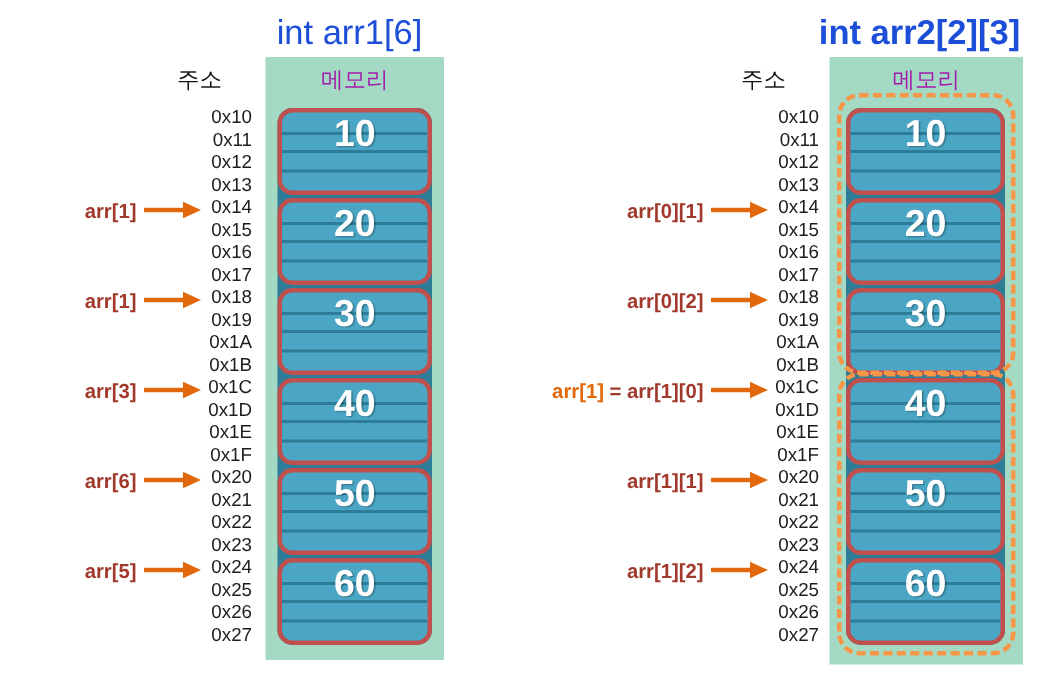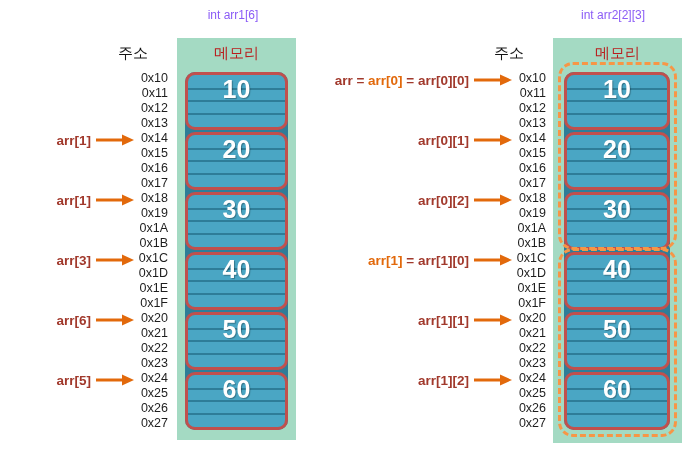--- a/index.html
+++ b/index.html
@@ -8,39 +8,39 @@
     position:relative; width:694px; height:458px; overflow:hidden;
     background:#ffffff;
     font-family:"Liberation Sans", sans-serif;
   }
   .diagram { position:absolute; top:0; width:347px; height:458px; }
   #d0 { left:0; }
   #d1 { left:347px; }
 
   .title {
     position:absolute; top:8px; transform:translateX(-50%);
-    font-size:12px; color:#8b5cf6; white-space:nowrap;
+    font-size:23px; color:#1d4ed8; white-space:nowrap;
   }
   #d0 .title { left:233px; }
-  #d1 .title { left:613px; margin-left:-347px; }
+  #d1 .title { left:613px; margin-left:-347px;font-weight:bold; }
 
   .addr-header {
     position:absolute; top:44px; 
     font-size:15px; color:#151515; white-space:nowrap;
   }
   #d0 .addr-header { left:118px; width:50px; }
   #d1 .addr-header { left:147px; width:52px; }
 
   .mint { position:absolute; top:38px; background:#A4DAC3; }
   #d0 .mint { left:177px; width:119px; height:402px; }
   #d1 .mint { left:206px; width:129px; height:405px; }
 
   .mem-header {
     position:absolute; top:6px; left:0; width:100%; text-align:center;
-    font-size:15px; color:#b91c1c;
+    font-size:15px; color:#a21caf;
   }
 
   .cells {
     position:absolute; top:34px; display:flex; flex-direction:column; gap:2px;
     background:#2E7D98; border-radius:10px;
   }
   #d0 .cells { left:8px;  width:103px; }
   #d1 .cells { left:11px; width:106px; }
 
   .cell {
@@ -237,27 +237,20 @@
       <span class="addr">0x20</span>
       <span class="addr">0x21</span>
       <span class="addr">0x22</span>
       <span class="addr">0x23</span>
       <span class="addr">0x24</span>
       <span class="addr">0x25</span>
       <span class="addr">0x26</span>
       <span class="addr">0x27</span>
     </div>
 
-    <div class="labelrow r0">
-      <span class="lab"><span data-emphasis="dark">arr = </span><span data-emphasis="orange">arr[0]</span><span data-emphasis="dark"> = arr[0][0]</span></span>
-      <svg class="arrow" width="38" height="12" viewBox="0 0 38 12">
-          <line x1="0" y1="6" x2="27" y2="6" stroke="#E2690B" stroke-width="3"></line>
-          <polygon points="26,0.5 38,6 26,11.5" fill="#E2690B"></polygon>
-        </svg>
-    </div>
     <div class="labelrow r1">
       <span class="lab"><span data-emphasis="dark">arr[0][1]</span></span>
       <svg class="arrow" width="38" height="12" viewBox="0 0 38 12">
           <line x1="0" y1="6" x2="27" y2="6" stroke="#E2690B" stroke-width="3"></line>
           <polygon points="26,0.5 38,6 26,11.5" fill="#E2690B"></polygon>
         </svg>
     </div>
     <div class="labelrow r2">
       <span class="lab"><span data-emphasis="dark">arr[0][2]</span></span>
       <svg class="arrow" width="38" height="12" viewBox="0 0 38 12">

